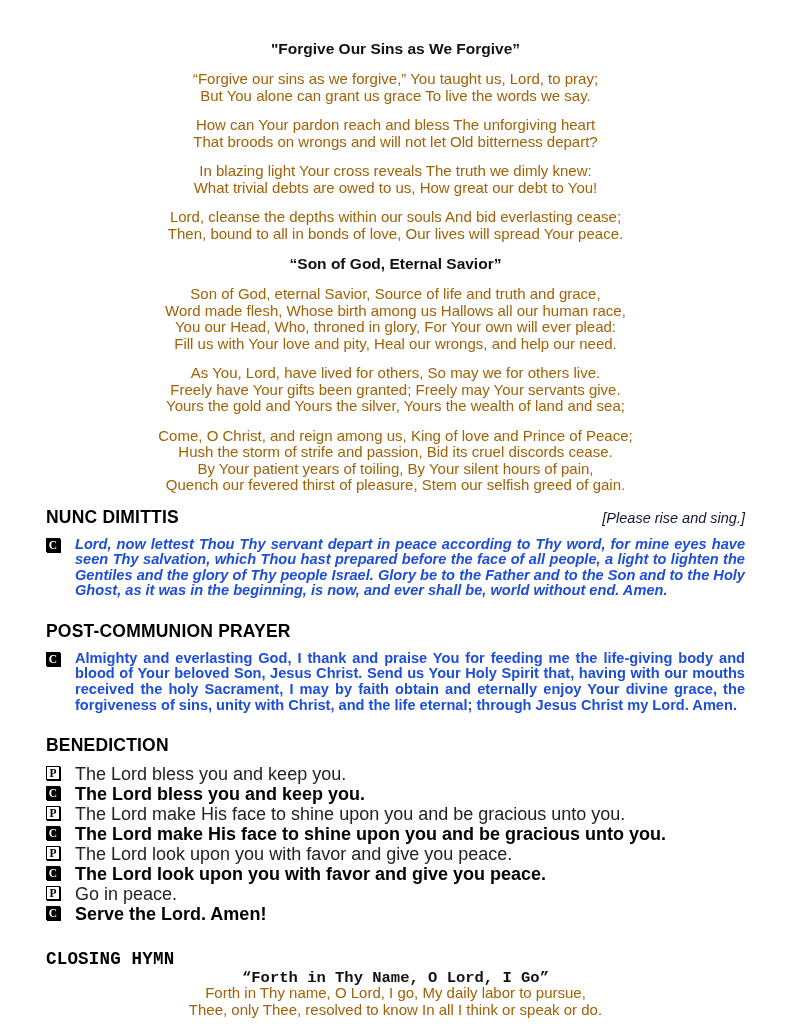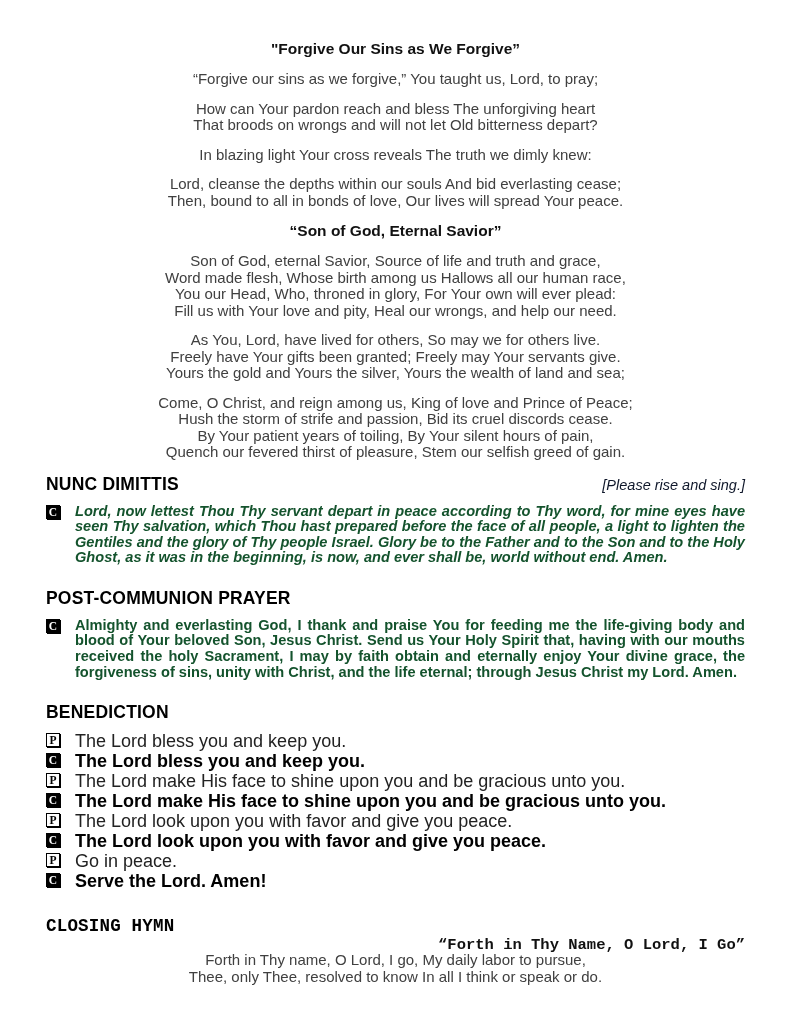--- a/index.html
+++ b/index.html
@@ -22,21 +22,21 @@
     font-weight: bold;
     color: #111;
     font-size: 15.5px;
     margin-bottom: 13px;
   }
   .verse {
     text-align: center;
     font-size: 15px;
     line-height: 16.5px;
     margin-bottom: 13px;
-    color: #404040;
+    color: #a16207;
   }
   .hymn { margin-bottom: 9px; }
 
   
   .section { margin-top: 12px; }
   .section-head-row {
     display: flex;
     justify-content: space-between;
     align-items: baseline;
   }
@@ -80,21 +80,21 @@
     color: #000;
     border: 1px solid #000;
     box-shadow: 1px 1px 0 #000;
   }
   .speech-text {
     flex: 1 1 auto;
     font-size: 14.6px;
     line-height: 15.6px;
     text-align: justify;
     font-weight: bold;
-    color: #14532d;
+    color: #1d4ed8;
   }
   .speech-text.italic { font-style: italic; }
 
   
   .bene-line {
     display: flex;
     align-items: flex-start;
     margin-top: 3px;
     min-height: 17px;
   }
@@ -109,43 +109,45 @@
   
   .closing-row {
     position: relative;
     margin-top: 26px;
     height: 22px;
     font-family: Liberation Mono, monospace;
   }
   .closing-title {
     position: absolute;
     left: 0; right: 0;
-    text-align: right;
+    text-align: center;
     font-weight: bold;
     font-size: 15.5px;
     color: #111;
   }
   .closing-verses { margin-top: 14px; }
 </style>
 </head>
 <body>
 
 <div class="page">
 
   <div class="hymn">
     <div class="hymn-title">"Forgive Our Sins as We Forgive”</div>
     <div class="verse">
       <div>“Forgive our sins as we forgive,” You taught us, Lord, to pray;</div>
+      <div>But You alone can grant us grace To live the words we say.</div>
     </div>
     <div class="verse">
       <div>How can Your pardon reach and bless The unforgiving heart</div>
       <div>That broods on wrongs and will not let Old bitterness depart?</div>
     </div>
     <div class="verse">
       <div>In blazing light Your cross reveals The truth we dimly knew:</div>
+      <div>What trivial debts are owed to us, How great our debt to You!</div>
     </div>
     <div class="verse">
       <div>Lord, cleanse the depths within our souls And bid everlasting cease;</div>
       <div>Then, bound to all in bonds of love, Our lives will spread Your peace.</div>
     </div>
   </div>
 
   <div class="hymn">
     <div class="hymn-title">“Son of God, Eternal Savior”</div>
     <div class="verse">

